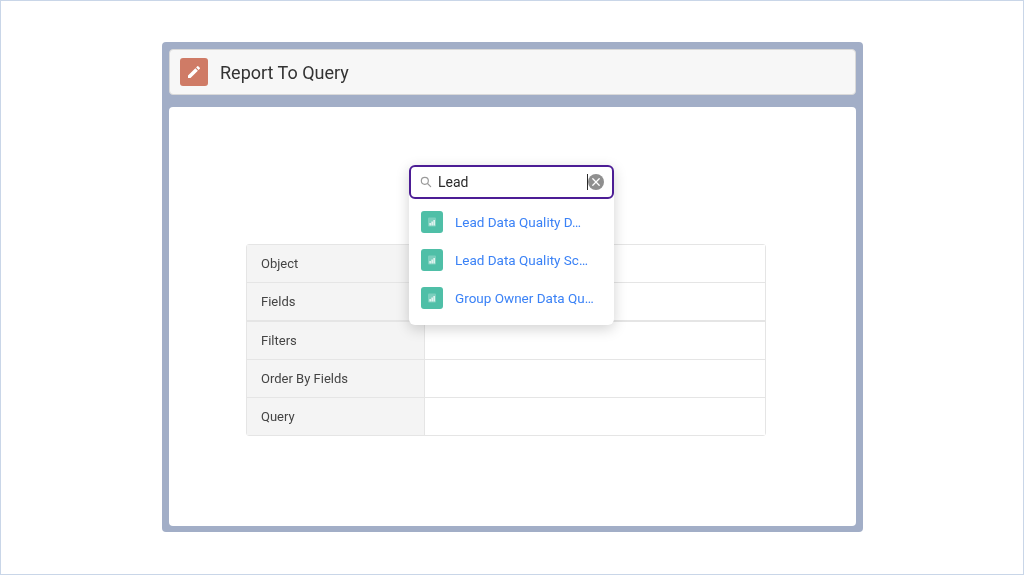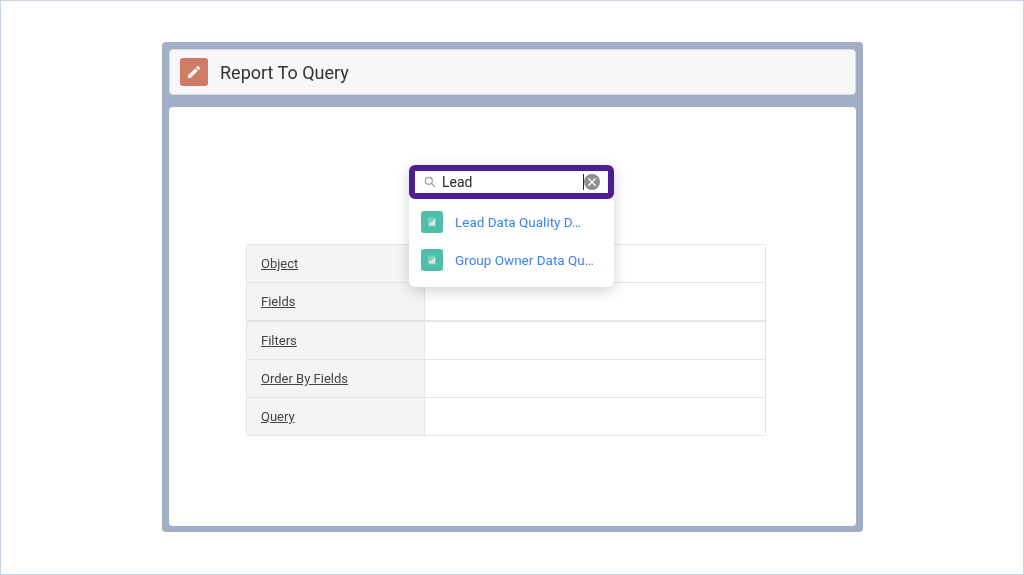--- a/index.html
+++ b/index.html
@@ -62,39 +62,38 @@
     border-bottom: 1px solid #e5e5e5;
   }
   .config-row:last-child { border-bottom: none; }
   .config-label {
     width: 178px;
     background: #f4f4f4;
     padding: 11px 14px;
     font-size: 13px;
     color: #444;
     border-right: 1px solid #e5e5e5;
-    text-decoration: underline;
   }
   .config-value {
     flex: 1;
     background: #fff;
   }
 
   .dropdown {
     position: absolute;
     left: 240px;
     top: 58px;
     width: 205px;
     background: #fff;
     border-radius: 6px;
     box-shadow: 0 4px 14px rgba(0,0,0,0.18);
     z-index: 10;
   }
   .search-field {
-    border: 6px solid #4c1d95;
+    border: 2px solid #4c1d95;
     border-radius: 6px;
     height: 34px;
     display: flex;
     align-items: center;
     padding: 0 8px;
     margin: 0;
   }
   .search-icon-wrap {
     color: #9a9a9a;
     display: flex; align-items: center;
@@ -221,20 +220,31 @@
           </div>
           <div class="result-item">
             <div class="result-icon">
               <svg width="12" height="12" viewBox="0 0 24 24">
                   <rect x="4" y="3" width="16" height="18" rx="2" fill="#fff" opacity="0.25"></rect>
                   <rect x="7" y="14" width="2.5" height="5" fill="#fff"></rect>
                   <rect x="11" y="11" width="2.5" height="8" fill="#fff"></rect>
                   <rect x="15" y="8" width="2.5" height="11" fill="#fff"></rect>
                 </svg>
             </div>
+            <div class="result-label">Lead Data Quality Sc…</div>
+          </div>
+          <div class="result-item">
+            <div class="result-icon">
+              <svg width="12" height="12" viewBox="0 0 24 24">
+                  <rect x="4" y="3" width="16" height="18" rx="2" fill="#fff" opacity="0.25"></rect>
+                  <rect x="7" y="14" width="2.5" height="5" fill="#fff"></rect>
+                  <rect x="11" y="11" width="2.5" height="8" fill="#fff"></rect>
+                  <rect x="15" y="8" width="2.5" height="11" fill="#fff"></rect>
+                </svg>
+            </div>
             <div class="result-label">Group Owner Data Qu…</div>
           </div>
         </div>
       </div>
 
     </div>
   </div>
 </div>
 
 </body></html>

